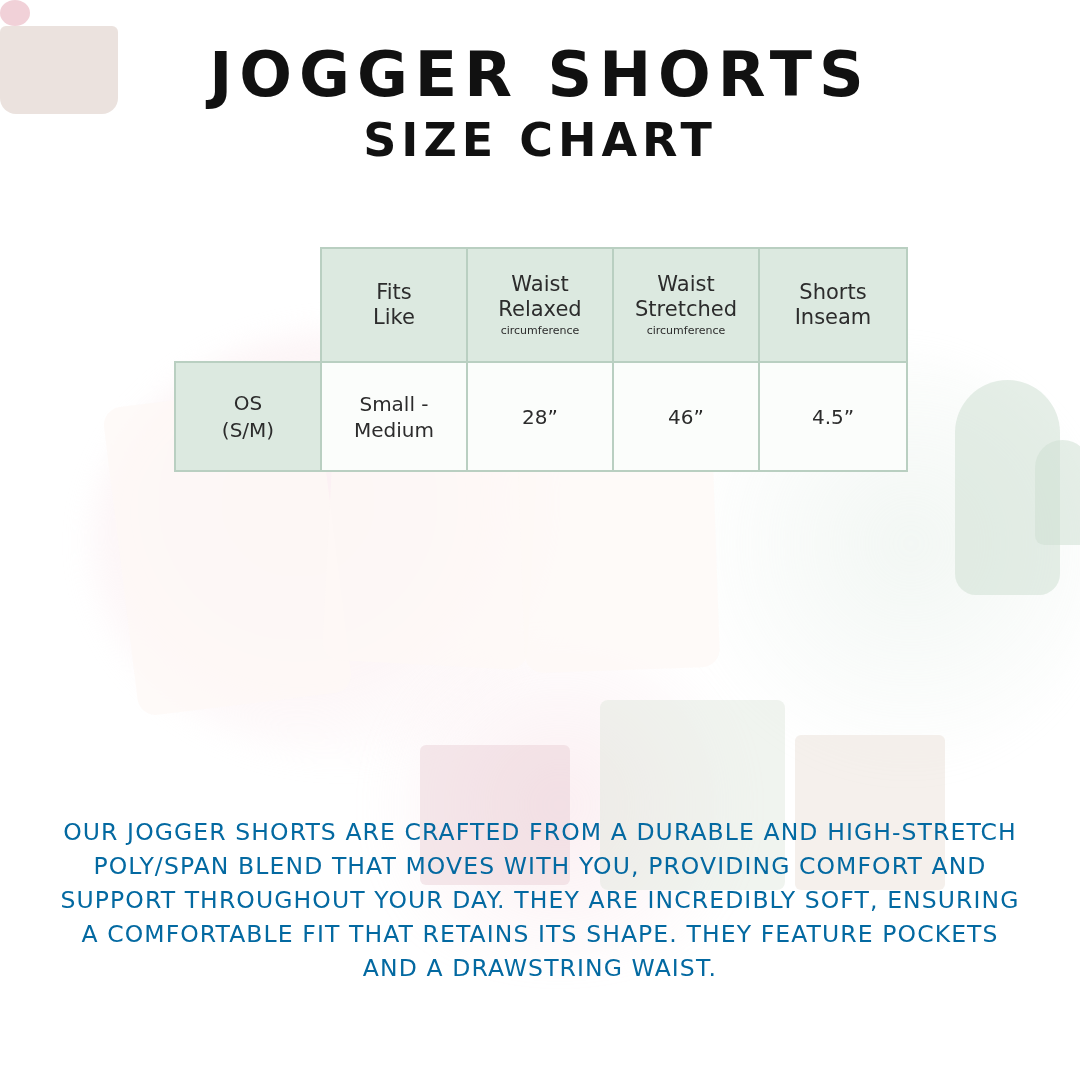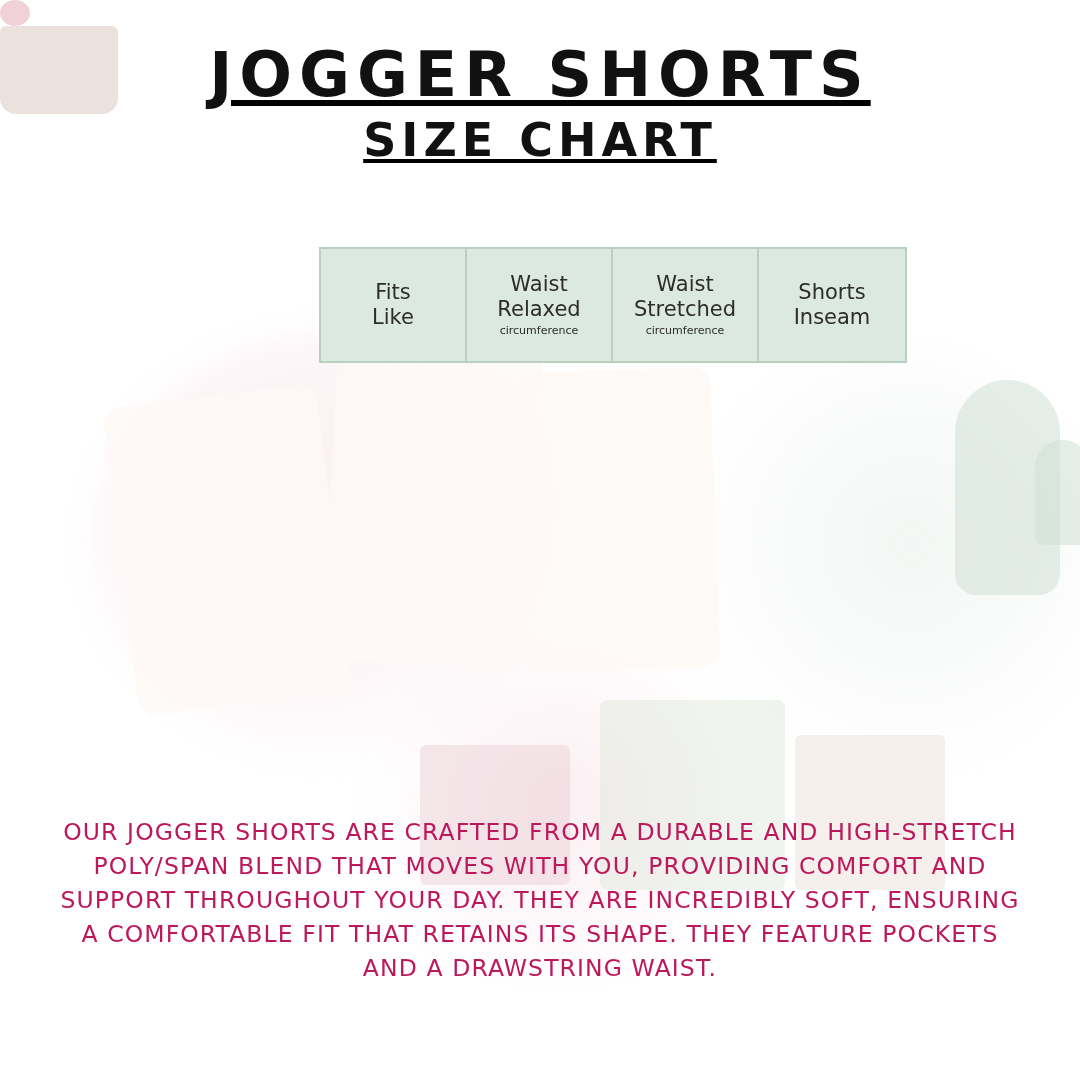--- a/index.html
+++ b/index.html
@@ -107,21 +107,20 @@
     border-radius: 6px;
   }
 
   
   .page {
     position: relative;
     z-index: 2;
     width: 1080px;
     height: 832px;
     box-sizing: border-box;
-    text-decoration: underline;
   }
 
   .title-block {
     text-align: center;
     padding-top: 42px;
   }
   .title-main {
     font-family: "DejaVu Sans", sans-serif;
     font-size: 62px;
     font-weight: 700;
@@ -206,21 +205,21 @@
   .blurb {
     position: absolute;
     left: 50px;
     right: 50px;
     top: 815px;
     text-align: center;
     font-family: "DejaVu Sans", sans-serif;
     font-size: 23.5px;
     letter-spacing: 1.1px;
     line-height: 1.45;
-    color: #be185d;
+    color: #0369a1;
     text-transform: uppercase;
   }
 </style>
 </head>
 <body>
 
 <div class="bg-art">
   <div class="bg-blob blob-pink"></div>
   <div class="bg-blob blob-pink2"></div>
   <div class="bg-blob blob-green"></div>
@@ -270,20 +269,33 @@
             <span class="sub">circumference</span>
           </th>
           <th>
             <span>Shorts</span><br>
             <span>Inseam</span>
           </th>
         </tr>
       </thead>
       <tbody>
 
+        <tr>
+          <th class="row-head">
+            <span>OS</span>
+            <span class="sub2">(S/M)</span>
+          </th>
+          <td class="fits-like">
+            <span>Small -</span>
+            <span class="l2">Medium</span>
+          </td>
+          <td>28”</td>
+          <td>46”</td>
+          <td>4.5”</td>
+        </tr>
 
 
 
 
       </tbody>
     </table>
   </div>
 
   <div class="blurb">OUR JOGGER SHORTS ARE CRAFTED FROM A DURABLE AND HIGH-STRETCH POLY/SPAN BLEND THAT MOVES WITH YOU, PROVIDING COMFORT AND SUPPORT THROUGHOUT YOUR DAY. THEY ARE INCREDIBLY SOFT, ENSURING A COMFORTABLE FIT THAT RETAINS ITS SHAPE. THEY FEATURE POCKETS AND A DRAWSTRING WAIST.</div>
 

